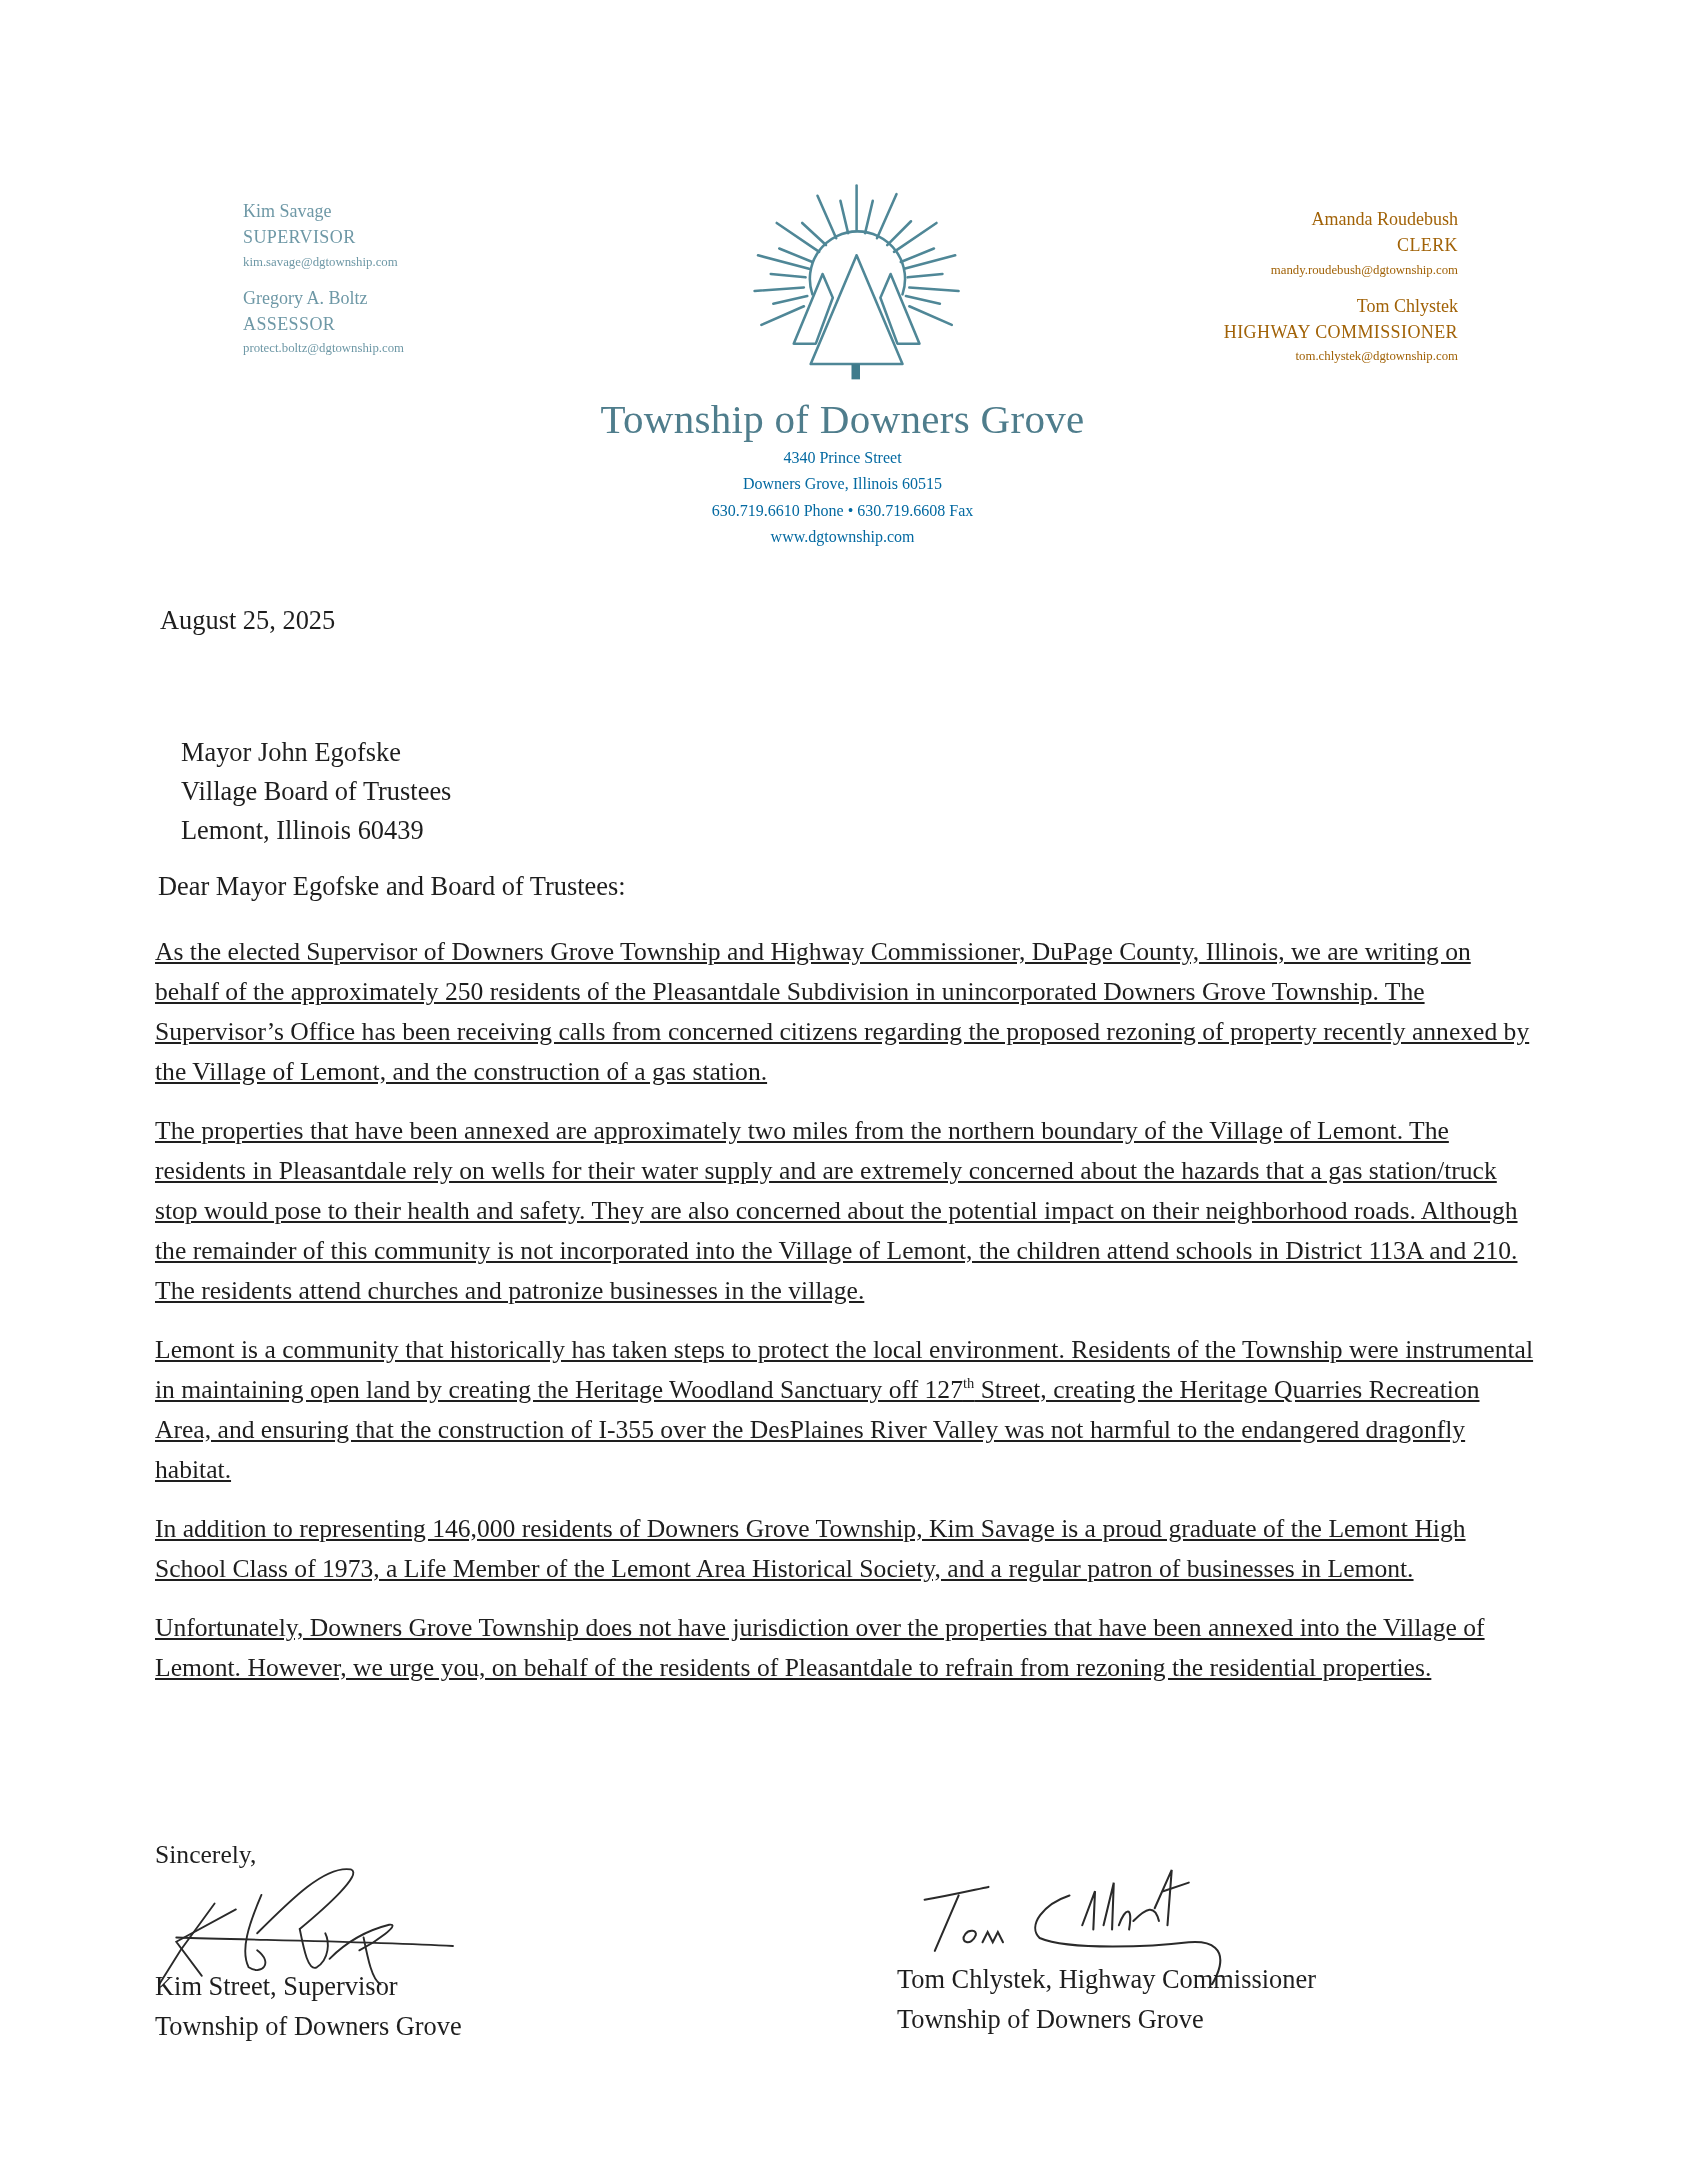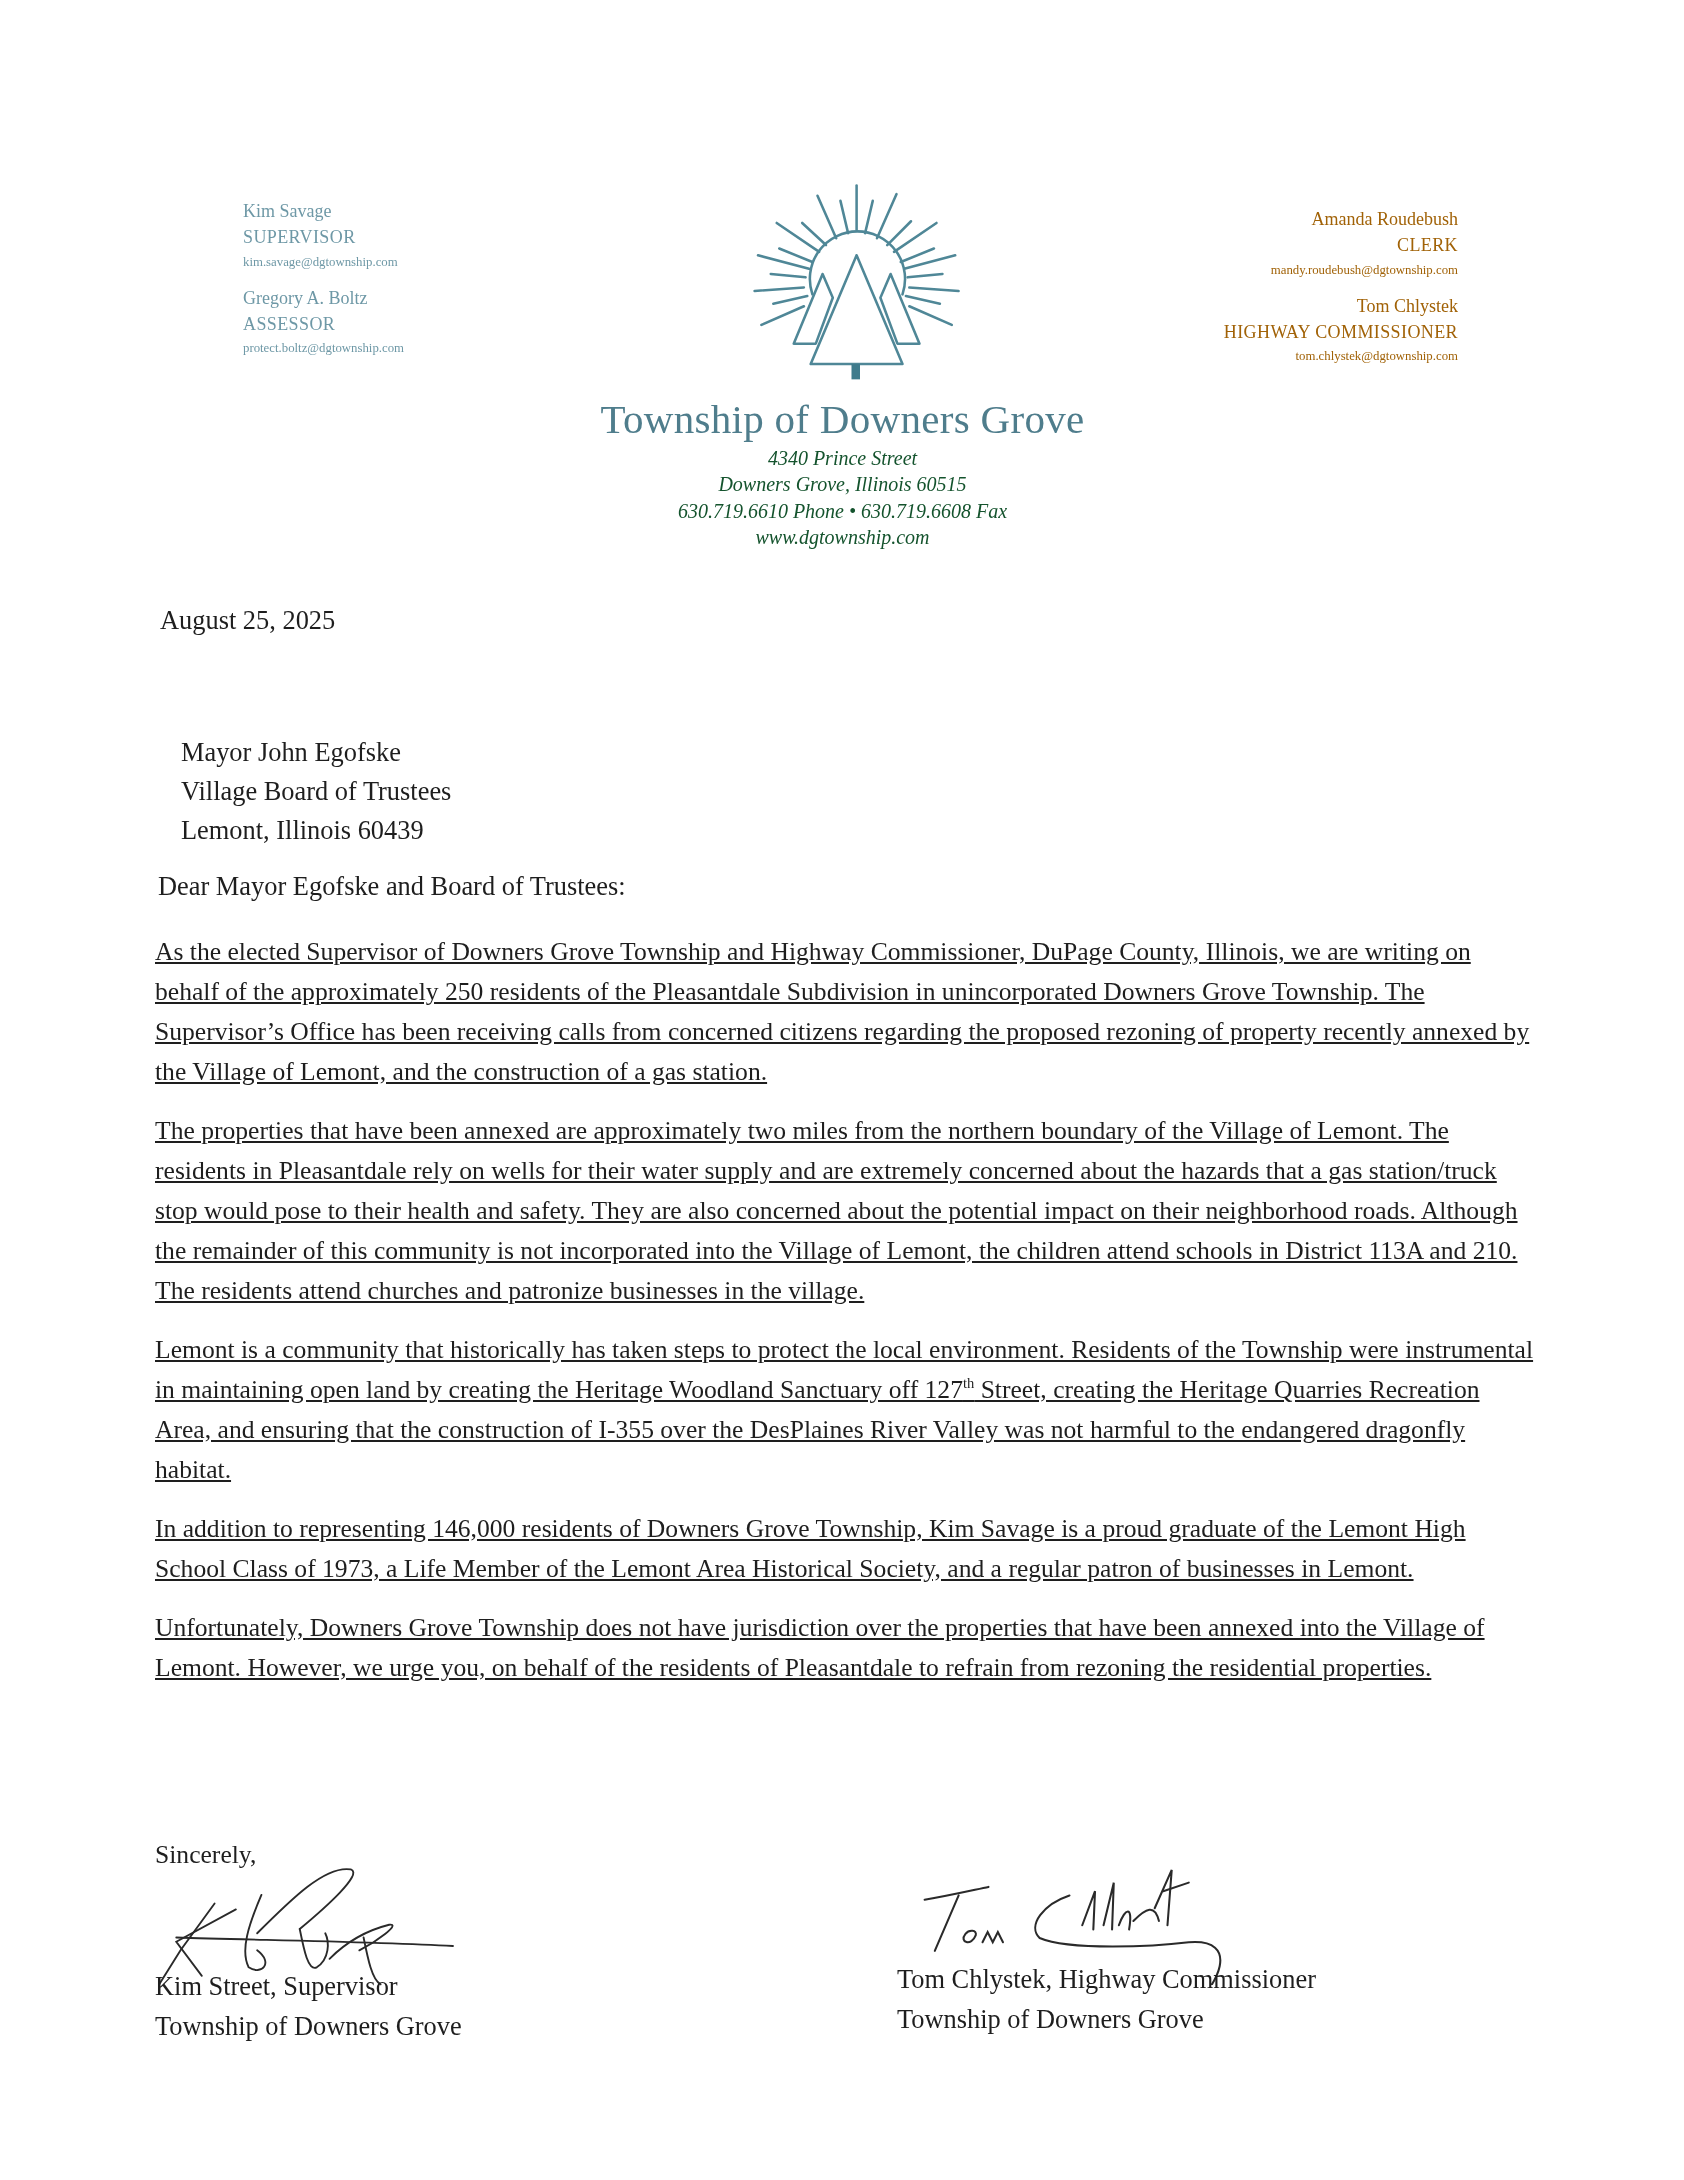--- a/index.html
+++ b/index.html
@@ -11,21 +11,21 @@
     .lh-right { position: absolute; right: 227px; top: 206px; color: #a16207; text-align: right; }
     .lh-name { font-size: 18px; line-height: 27px; }
     .lh-title { font-size: 18px; line-height: 25.6px; letter-spacing: 0.4px; }
     .lh-email { font-size: 12.8px; line-height: 22px; }
     .lh-gap { height: 12px; }
 
     .logo { position: absolute; left: 741px; top: 170px; width: 221px; height: 213px; }
 
     .org { position: absolute; left: 0; width: 1685px; top: 394px; text-align: center; color: #4f7d8c; }
     .org-name { font-size: 41px; line-height: 51px; letter-spacing: 0.3px; }
-    .org-addr { font-size: 20px; line-height: 26.4px; color: #14532d; font-style: italic; }
+    .org-addr { font-size: 16px; line-height: 26.4px; color: #0369a1; }
 
     .body-text { position: absolute; left: 155px; width: 1380px; font-size: 25.6px; line-height: 40px; color: #1e1e1e; text-decoration: underline; }
     .date { position: absolute; left: 160px; top: 605px; font-size: 26.4px; }
     .address { position: absolute; left: 158px; top: 733px; font-size: 26.4px; line-height: 39px; margin-left: 23px; }
     .salutation { position: absolute; left: 158px; top: 871px; font-size: 26.4px; }
 
     .para { margin: 0 0 19px 0; text-align: left; }
     sup { font-size: 14.5px; line-height: 0; }
 
     .closing { position: absolute; left: 155px; top: 1840px; font-size: 25.6px; }

